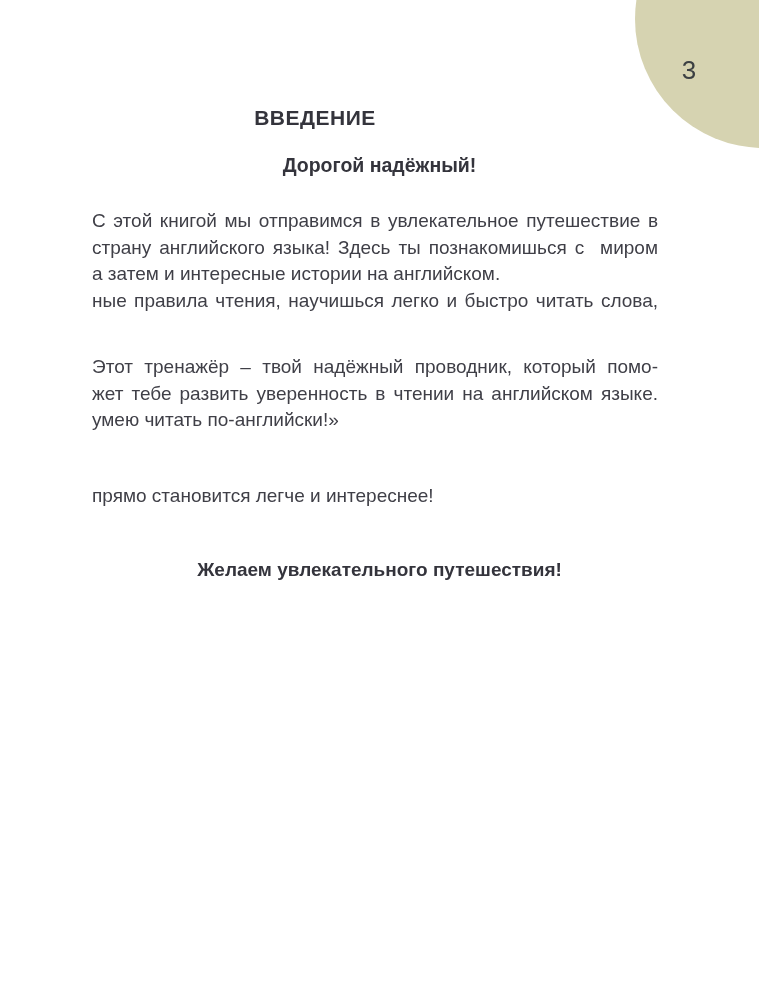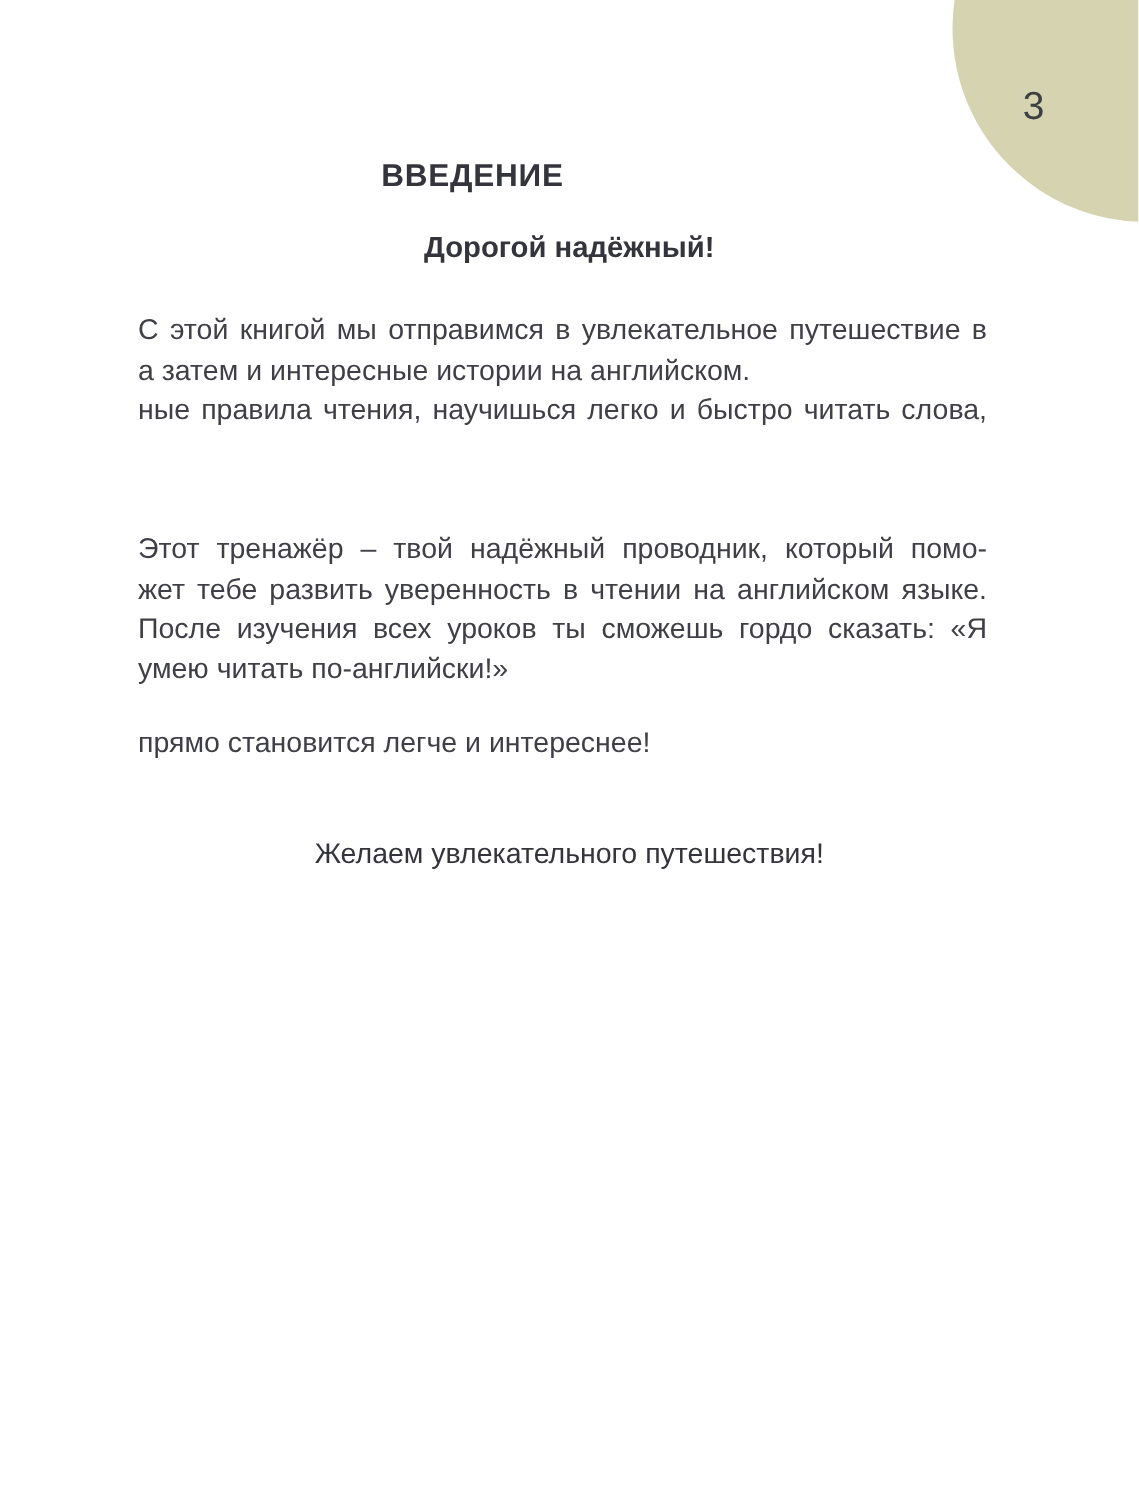--- a/index.html
+++ b/index.html
@@ -71,46 +71,46 @@
   .line.last { text-align: left; text-align-last: left; }
   .closing {
     position: absolute;
     top: 556px;
     left: 0;
     width: 759px;
     margin: 0;
     text-align: center;
     font-size: 19px;
     line-height: 27px;
-    font-weight: normal;
+    font-weight: bold;
     color: var(--heading, #34343c);
   }
 </style>
 </head>
 <body>
 
 <div class="page">
 
   <div class="corner-circle"></div>
   <div class="page-number">3</div>
 
   <h1 class="title">ВВЕДЕНИЕ</h1>
 
   <h2 class="salutation">Дорогой надёжный!</h2>
 
   <div class="paragraph p1">
     <div class="line">С этой книгой мы отправимся в увлекательное путешествие в</div>
+    <div class="line">страну английского языка! Здесь ты познакомишься с&nbsp; миром</div>
     <div class="line last">а затем и интересные истории на английском.</div>
     <div class="line">ные правила чтения, научишься легко и быстро читать слова,</div>
   </div>
 
   <div class="paragraph p2">
     <div class="line">Этот тренажёр – твой надёжный проводник, который помо-</div>
     <div class="line">жет тебе развить уверенность в чтении на английском языке.</div>
-    <div class="line">После изучения всех уроков ты сможешь гордо сказать: «Я</div>
     <div class="line last">умею читать по-английски!»</div>
   </div>
 
   <div class="paragraph p3">
     <div class="line last">прямо становится легче и интереснее!</div>
   </div>
 
   <div class="closing">Желаем увлекательного путешествия!</div>
 
 </div>

